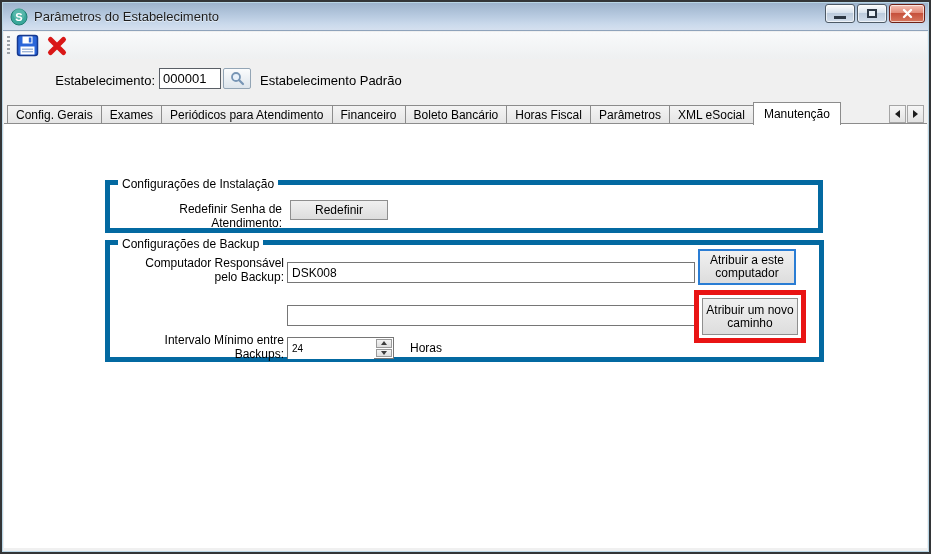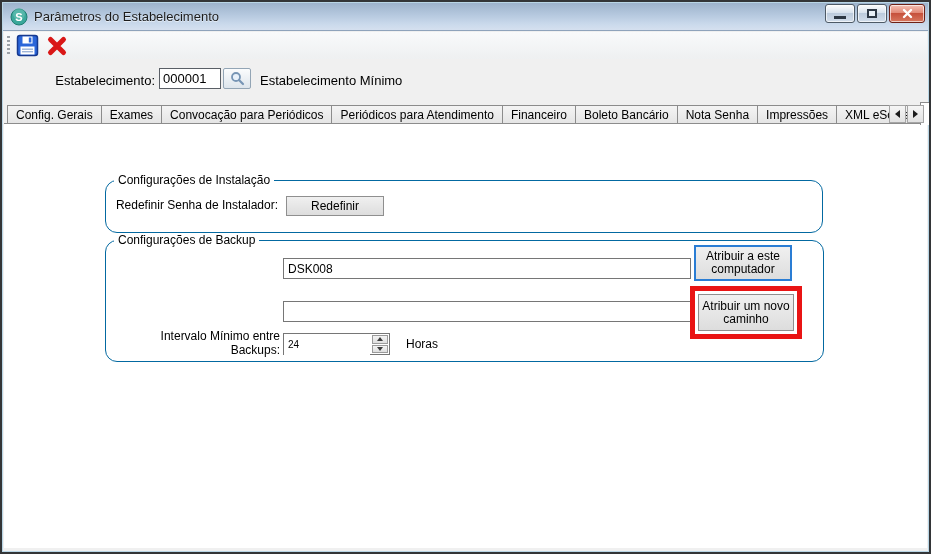--- a/index.html
+++ b/index.html
@@ -76,21 +76,21 @@
   .tab-scrolls { position:absolute; right:5px; top:103px; display:flex; gap:1px; z-index:6; }
   .scrollbtn {
     width:17px; height:18px; border:1px solid #a5a5a5;
     background:linear-gradient(180deg,#f6f6f6,#e2e2e2); cursor:pointer;
     display:flex; align-items:center; justify-content:center;
   }
   .tri-left { width:0; height:0; border-top:4px solid transparent; border-bottom:4px solid transparent; border-right:5px solid #1c1c1c; }
   .tri-right { width:0; height:0; border-top:4px solid transparent; border-bottom:4px solid transparent; border-left:5px solid #1c1c1c; }
   
   .content { position:absolute; left:2px; right:2px; top:122px; height:424px; background:#fff; z-index:2; }
-  .groupbox { position:absolute; border:1px solid #0369a1; border-radius:12px; }
+  .groupbox { position:absolute; border:5px solid #0369a1; border-radius:0; }
   .group-title {
     position:absolute; left:8px; top:-8px; background:#fff; padding:0 4px;
     font-size:12px; color:#000; white-space:nowrap;
   }
   .g-label { position:absolute; font-size:12px; color:#000; text-align:right; line-height:14px; }
   .winbutton {
     position:absolute; font-size:12px; color:#000; cursor:pointer;
     border:1px solid #8f8f8f; background:linear-gradient(180deg,#f0f0f0,#dddddd);
     display:flex; align-items:center; justify-content:center; text-align:center; line-height:13px;
   }
@@ -159,55 +159,55 @@
   <div class="graybody"></div>
 
   <div class="field-label estab-label">Estabelecimento:</div>
   <input class="estab-input" value="000001" style="">
   <div class="search-btn">
     <svg width="15" height="15" viewBox="0 0 15 15">
       <circle cx="6" cy="6" r="4" fill="#e8f1fa" stroke="#7795b5" stroke-width="1.8"></circle>
       <line x1="9.2" y1="9.2" x2="13" y2="13" stroke="#7795b5" stroke-width="2.2" stroke-linecap="round"></line>
     </svg>
   </div>
-  <div class="field-label estab-desc">Estabelecimento Mínimo</div>
+  <div class="field-label estab-desc">Estabelecimento Padrão</div>
 
   <div class="tab-line"></div>
   <div class="tabstrip">
     <div class="tab">Config. Gerais</div>
     <div class="tab">Exames</div>
-    <div class="tab">Convocação para Periódicos</div>
     <div class="tab">Periódicos para Atendimento</div>
     <div class="tab">Financeiro</div>
     <div class="tab">Boleto Bancário</div>
-    <div class="tab">Nota Senha</div>
-    <div class="tab">Impressões</div>
+    <div class="tab">Horas Fiscal</div>
+    <div class="tab">Parâmetros</div>
     <div class="tab">XML eSocial</div>
     <div class="tab selected">Manutenção</div>
   </div>
   <div class="tab-scrolls">
     <div class="scrollbtn">
       <span class="tri-left"></span>
     </div>
     <div class="scrollbtn">
       <span class="tri-right"></span>
     </div>
   </div>
 
   <div class="content">
 
     <div class="groupbox group1">
       <div class="group-title">Configurações de Instalação</div>
-      <div class="g-label" style="left:8px; width:164px; top:17px;">Redefinir Senha de Instalador:</div>
+      <div class="g-label" style="left:8px; width:164px; top:17px;">Redefinir Senha de Atendimento:</div>
       <div class="winbutton" style="left:180px; top:15px; width:98px; height:20px;">Redefinir</div>
     </div>
 
     <div class="groupbox group2">
       <div class="group-title">Configurações de Backup</div>
 
+      <div class="g-label" style="left:28px; width:146px; top:11px;">Computador Responsável pelo Backup:</div>
       <input class="textinput" style="left: 177px; top: 17px; width: 408px; height: 21px;" value="DSK008">
       <div class="winbutton focused" style="left:588px; top:4px; width:98px; height:36px;">Atribuir a este computador</div>
 
       <input class="textinput" style="left: 177px; top: 60px; width: 408px; height: 21px;" value="">
       <div class="redbox">
         <div class="winbutton" style="left:3px; top:3px; width:96px; height:37px;">Atribuir um novo caminho</div>
       </div>
 
       <div class="g-label" style="left:28px; width:146px; top:88px;">Intervalo Mínimo entre Backups:</div>
       <div class="numwrap">

